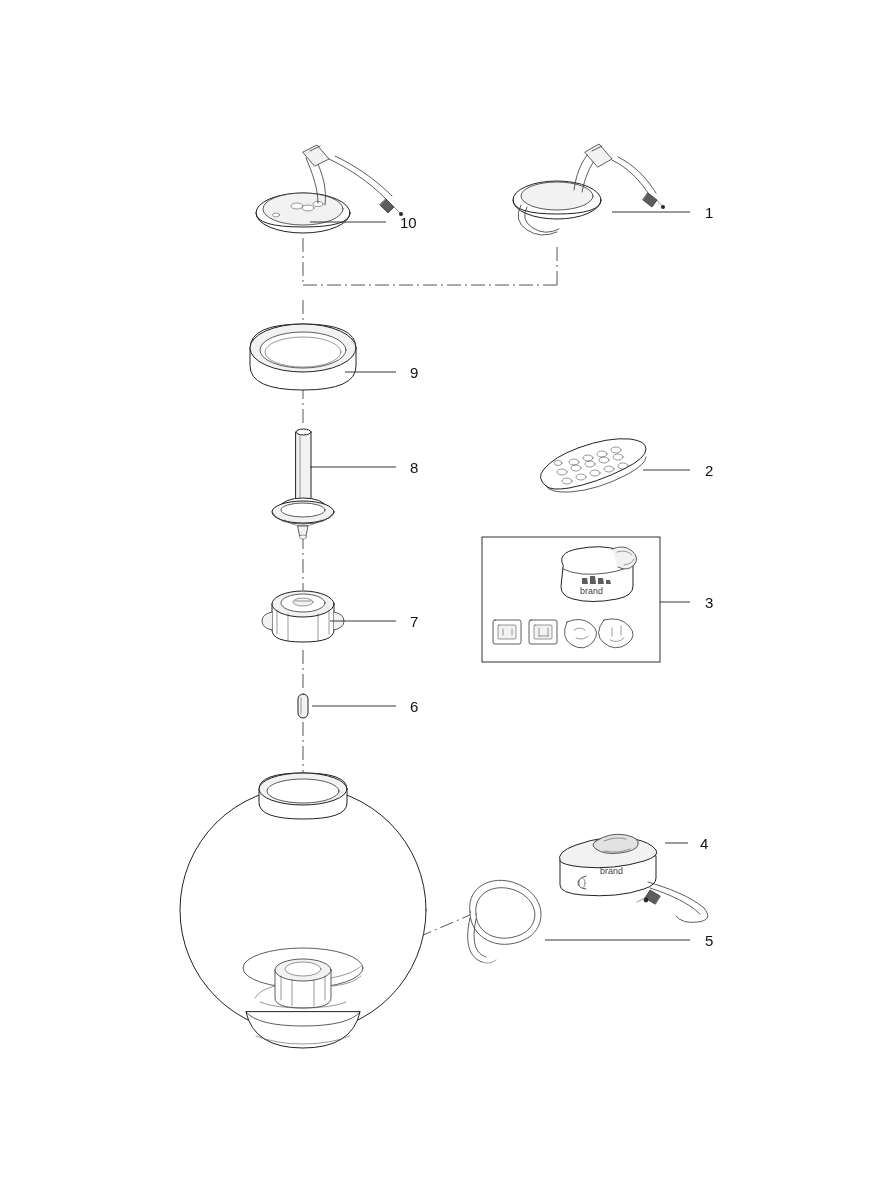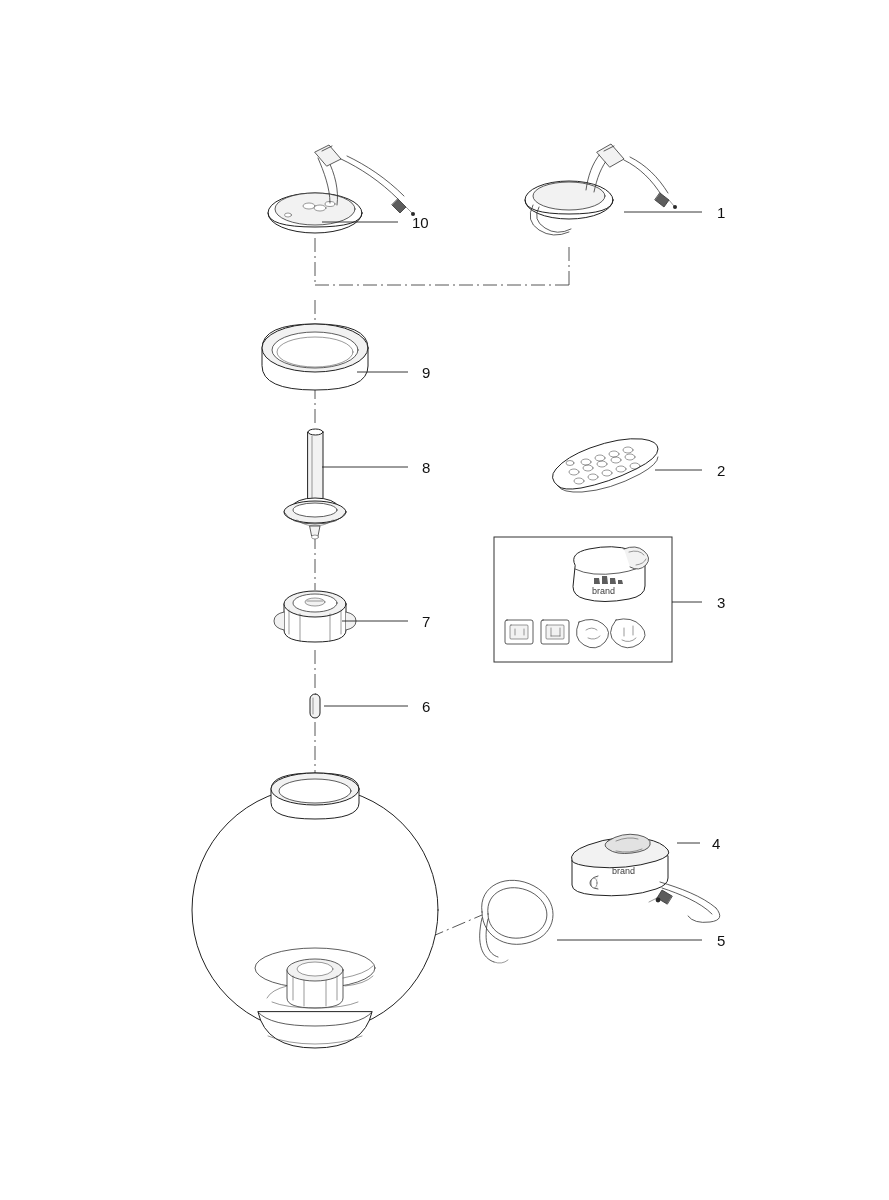--- a/index.html
+++ b/index.html
@@ -10,21 +10,21 @@
   body {
     width: 889px;
     height: 1200px;
     font-family: "Liberation Sans", sans-serif;
     color: #1a1a1a;
     position: relative;
     overflow: hidden;
   }
   #diagram-root {
     position: absolute;
-    left: 12px;
+    left: 0;
     top: 0;
     width: 734px;
     height: 1200px;
   }
   svg.exploded {
     display: block;
     width: 889px;
     height: 1200px;
   }
   .callout-label {

